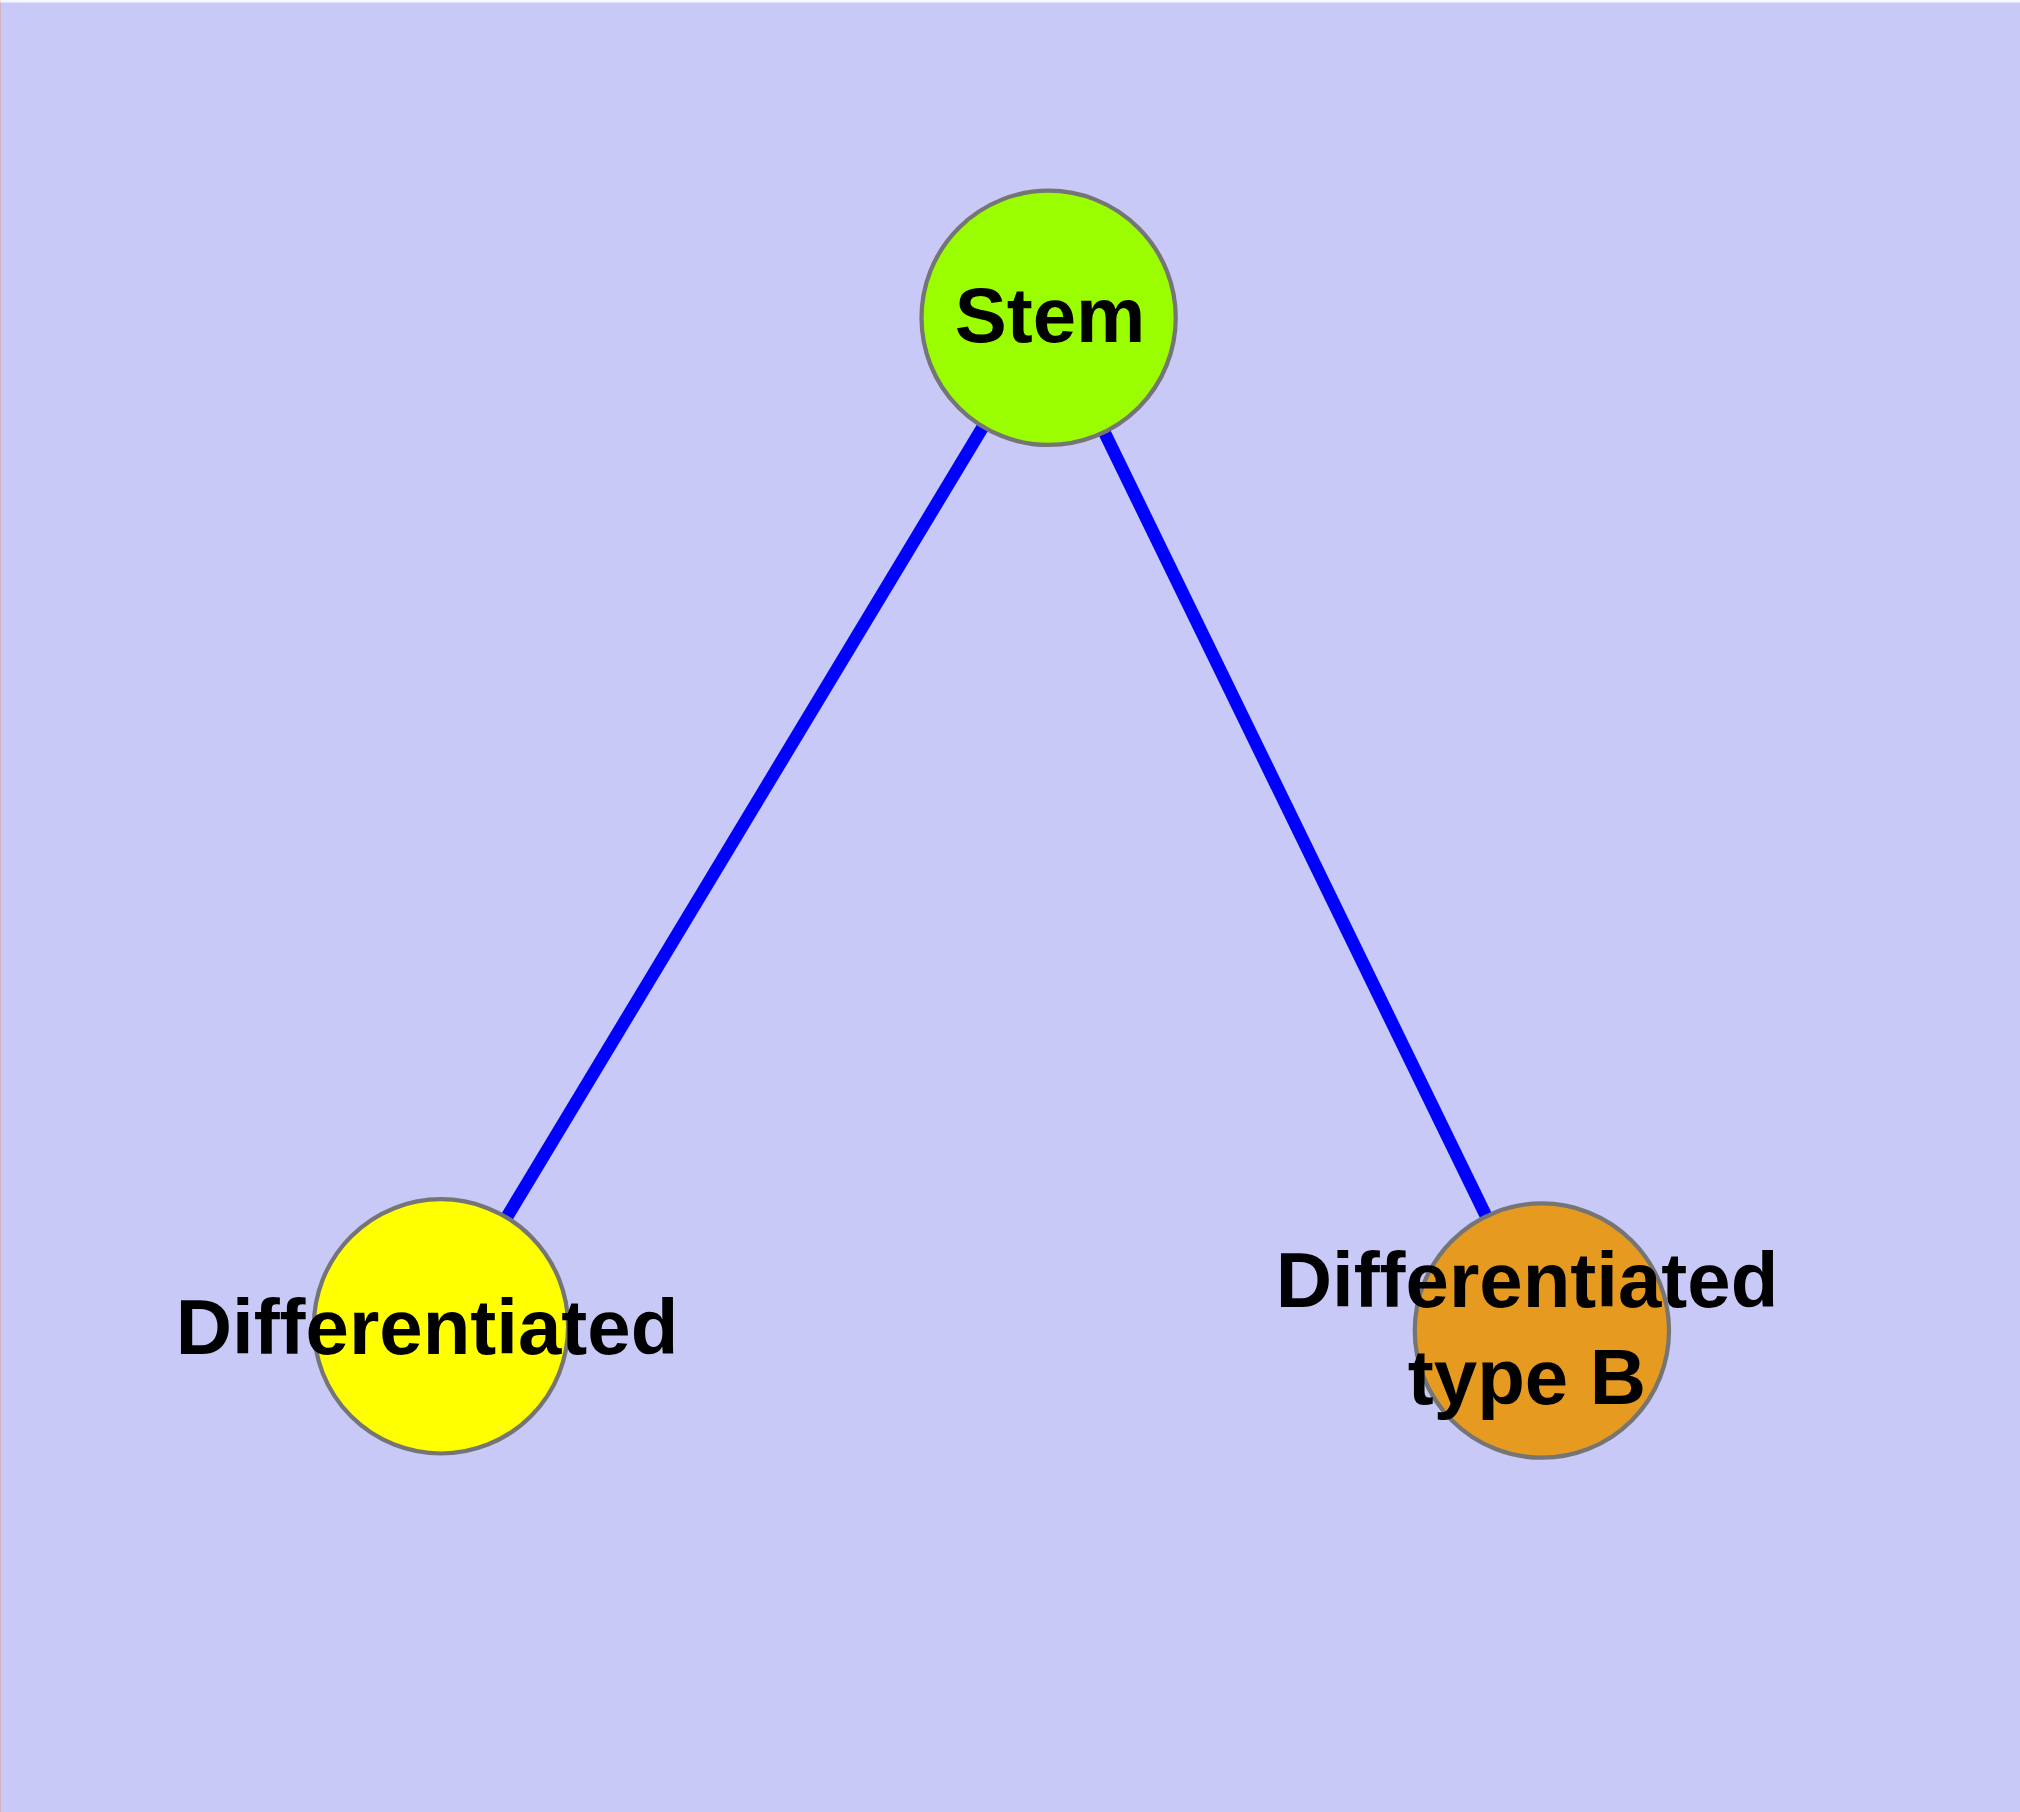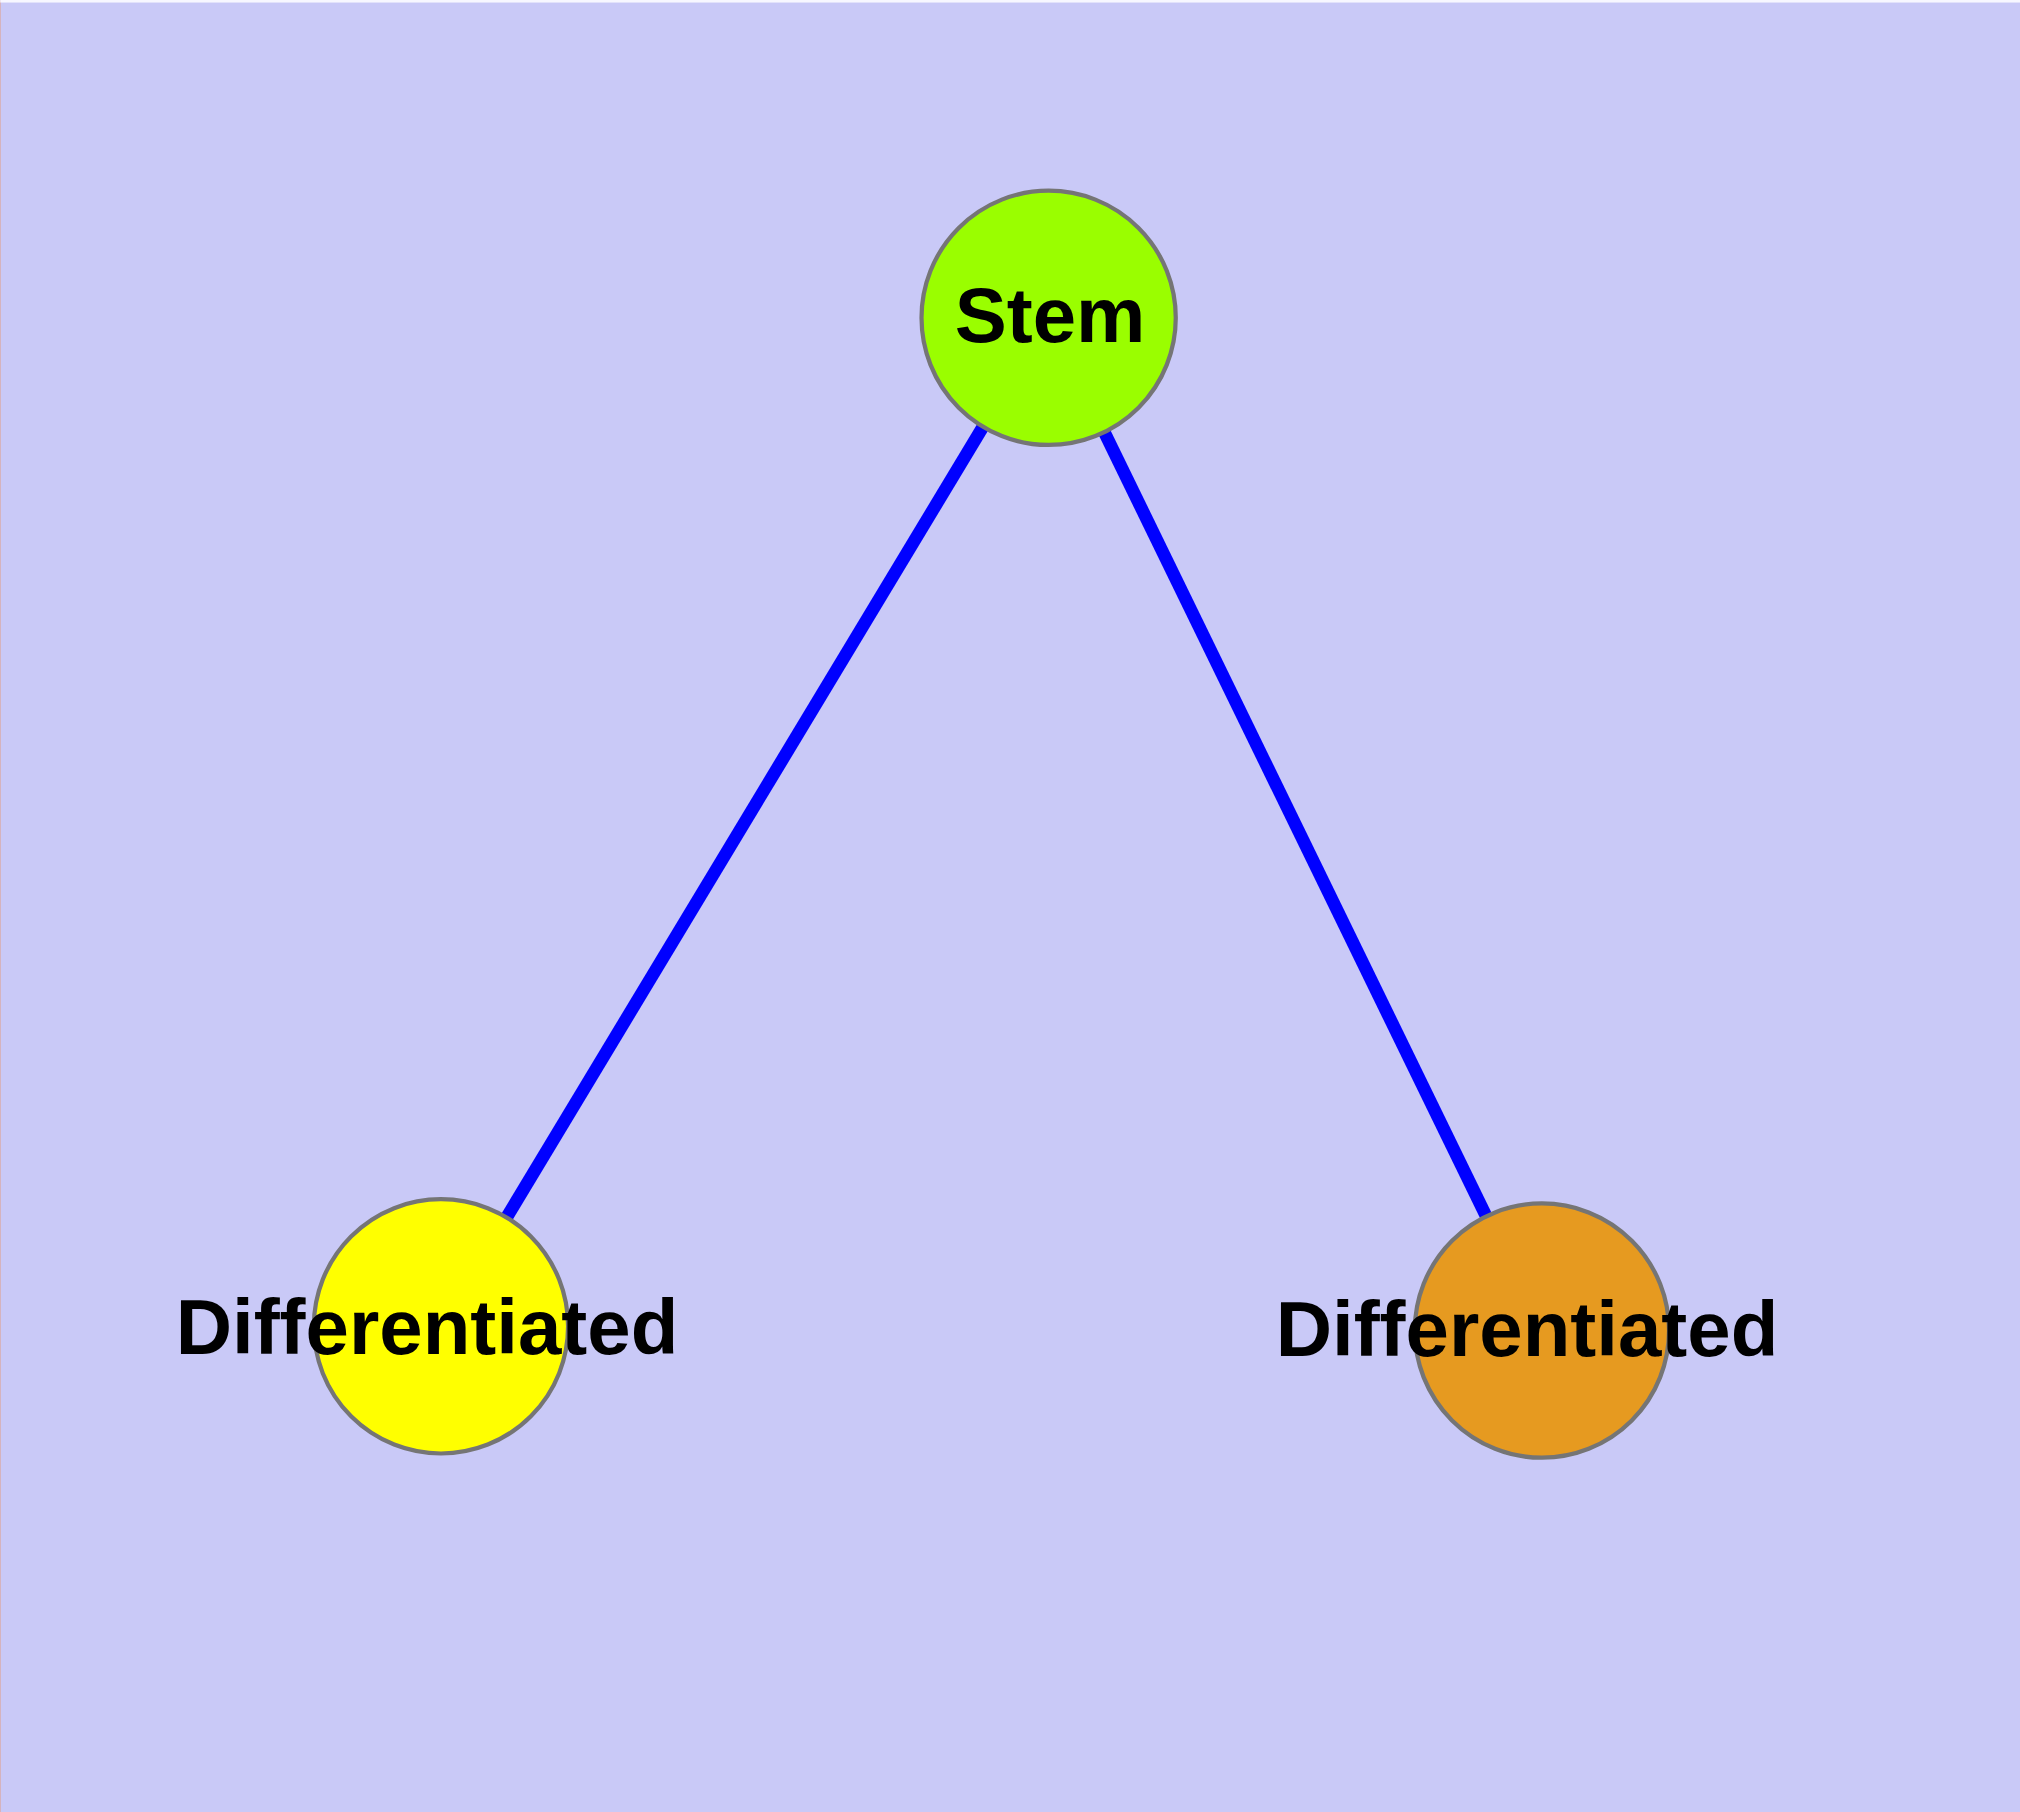--- a/index.html
+++ b/index.html
@@ -57,16 +57,17 @@
   <div class="node-label" style="left:1050px; top:315px;">
     <span class="line">Stem</span>
   </div>
 
   <div class="node-label" style="left:427px; top:1327px;">
     <span class="line">Differentiated</span>
   </div>
 
   <div class="node-label" style="left:1527px; top:1329px;">
     <span class="line">Differentiated</span>
+    <span class="line">type B</span>
   </div>
 
 </div>
 
 
 </body></html>

